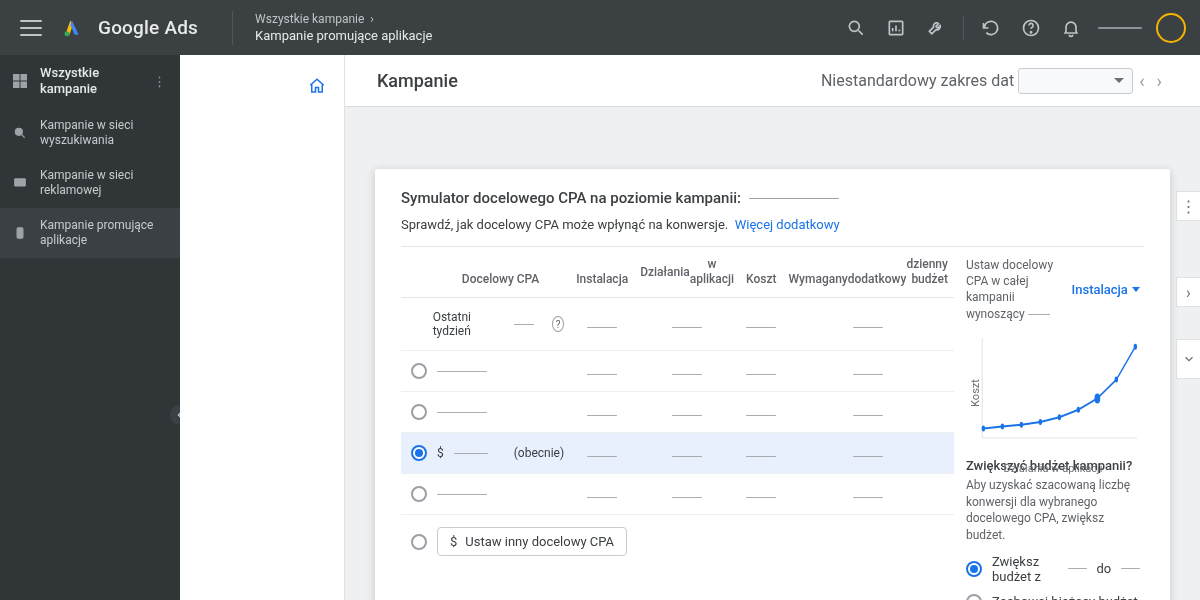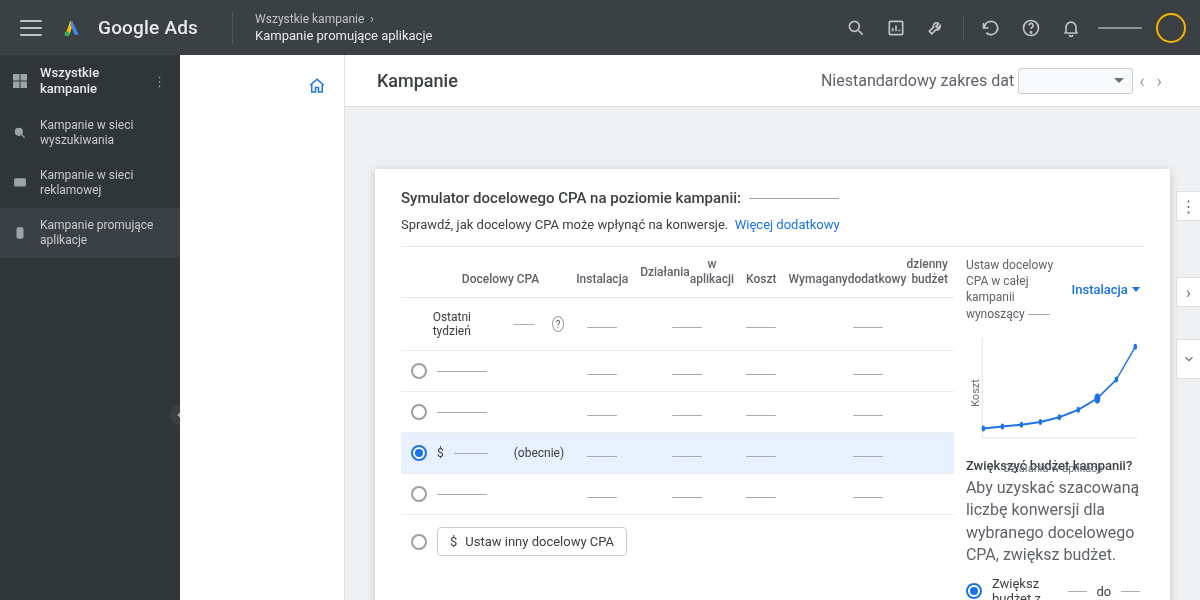--- a/index.html
+++ b/index.html
@@ -85,21 +85,21 @@
 
   
   .rt-head{ font-size:12px; color:#5f6368; display:flex; align-items:center; justify-content:space-between; gap:8px;}
   .rt-metric{ color:#1a73e8; display:flex; align-items:center; gap:4px; font-size:13px; font-weight:500;}
   .rt-metric .tri{width:0;height:0;border-left:4px solid transparent;border-right:4px solid transparent;border-top:5px solid #1a73e8;}
   .chartbox{ height:130px; margin-top:6px; position:relative;}
   .axis-y-label{ position:absolute; left:-4px; top:50%; transform:translateY(-50%) rotate(-90deg); transform-origin:center; font-size:11px; color:#6b7075;}
   .axis-x-label{ text-align:center; font-size:11px; color:#6b7075; margin-top:0;}
 
   .inc-title{ font-size:13px; font-weight:500; color:#3c4043; }
-  .inc-sub{ font-size:16px; color:#5f6368; line-height:1.4; margin-top:4px;}
+  .inc-sub{ font-size:12px; color:#5f6368; line-height:1.4; margin-top:4px;}
   .inc-opt{ display:flex; align-items:center; gap:10px; margin-top:10px; font-size:13px; color:#3c4043;}
 
   
   .card-footer{ border-top:1px solid #e4e6e8; display:flex; align-items:center; padding:14px 26px; font-size:12.5px; color:#3c4043; gap:6px;}
 
   
   .th-multi{ display:flex; flex-direction:row; align-items:center;}
 </style>
 </head>
 <body>

